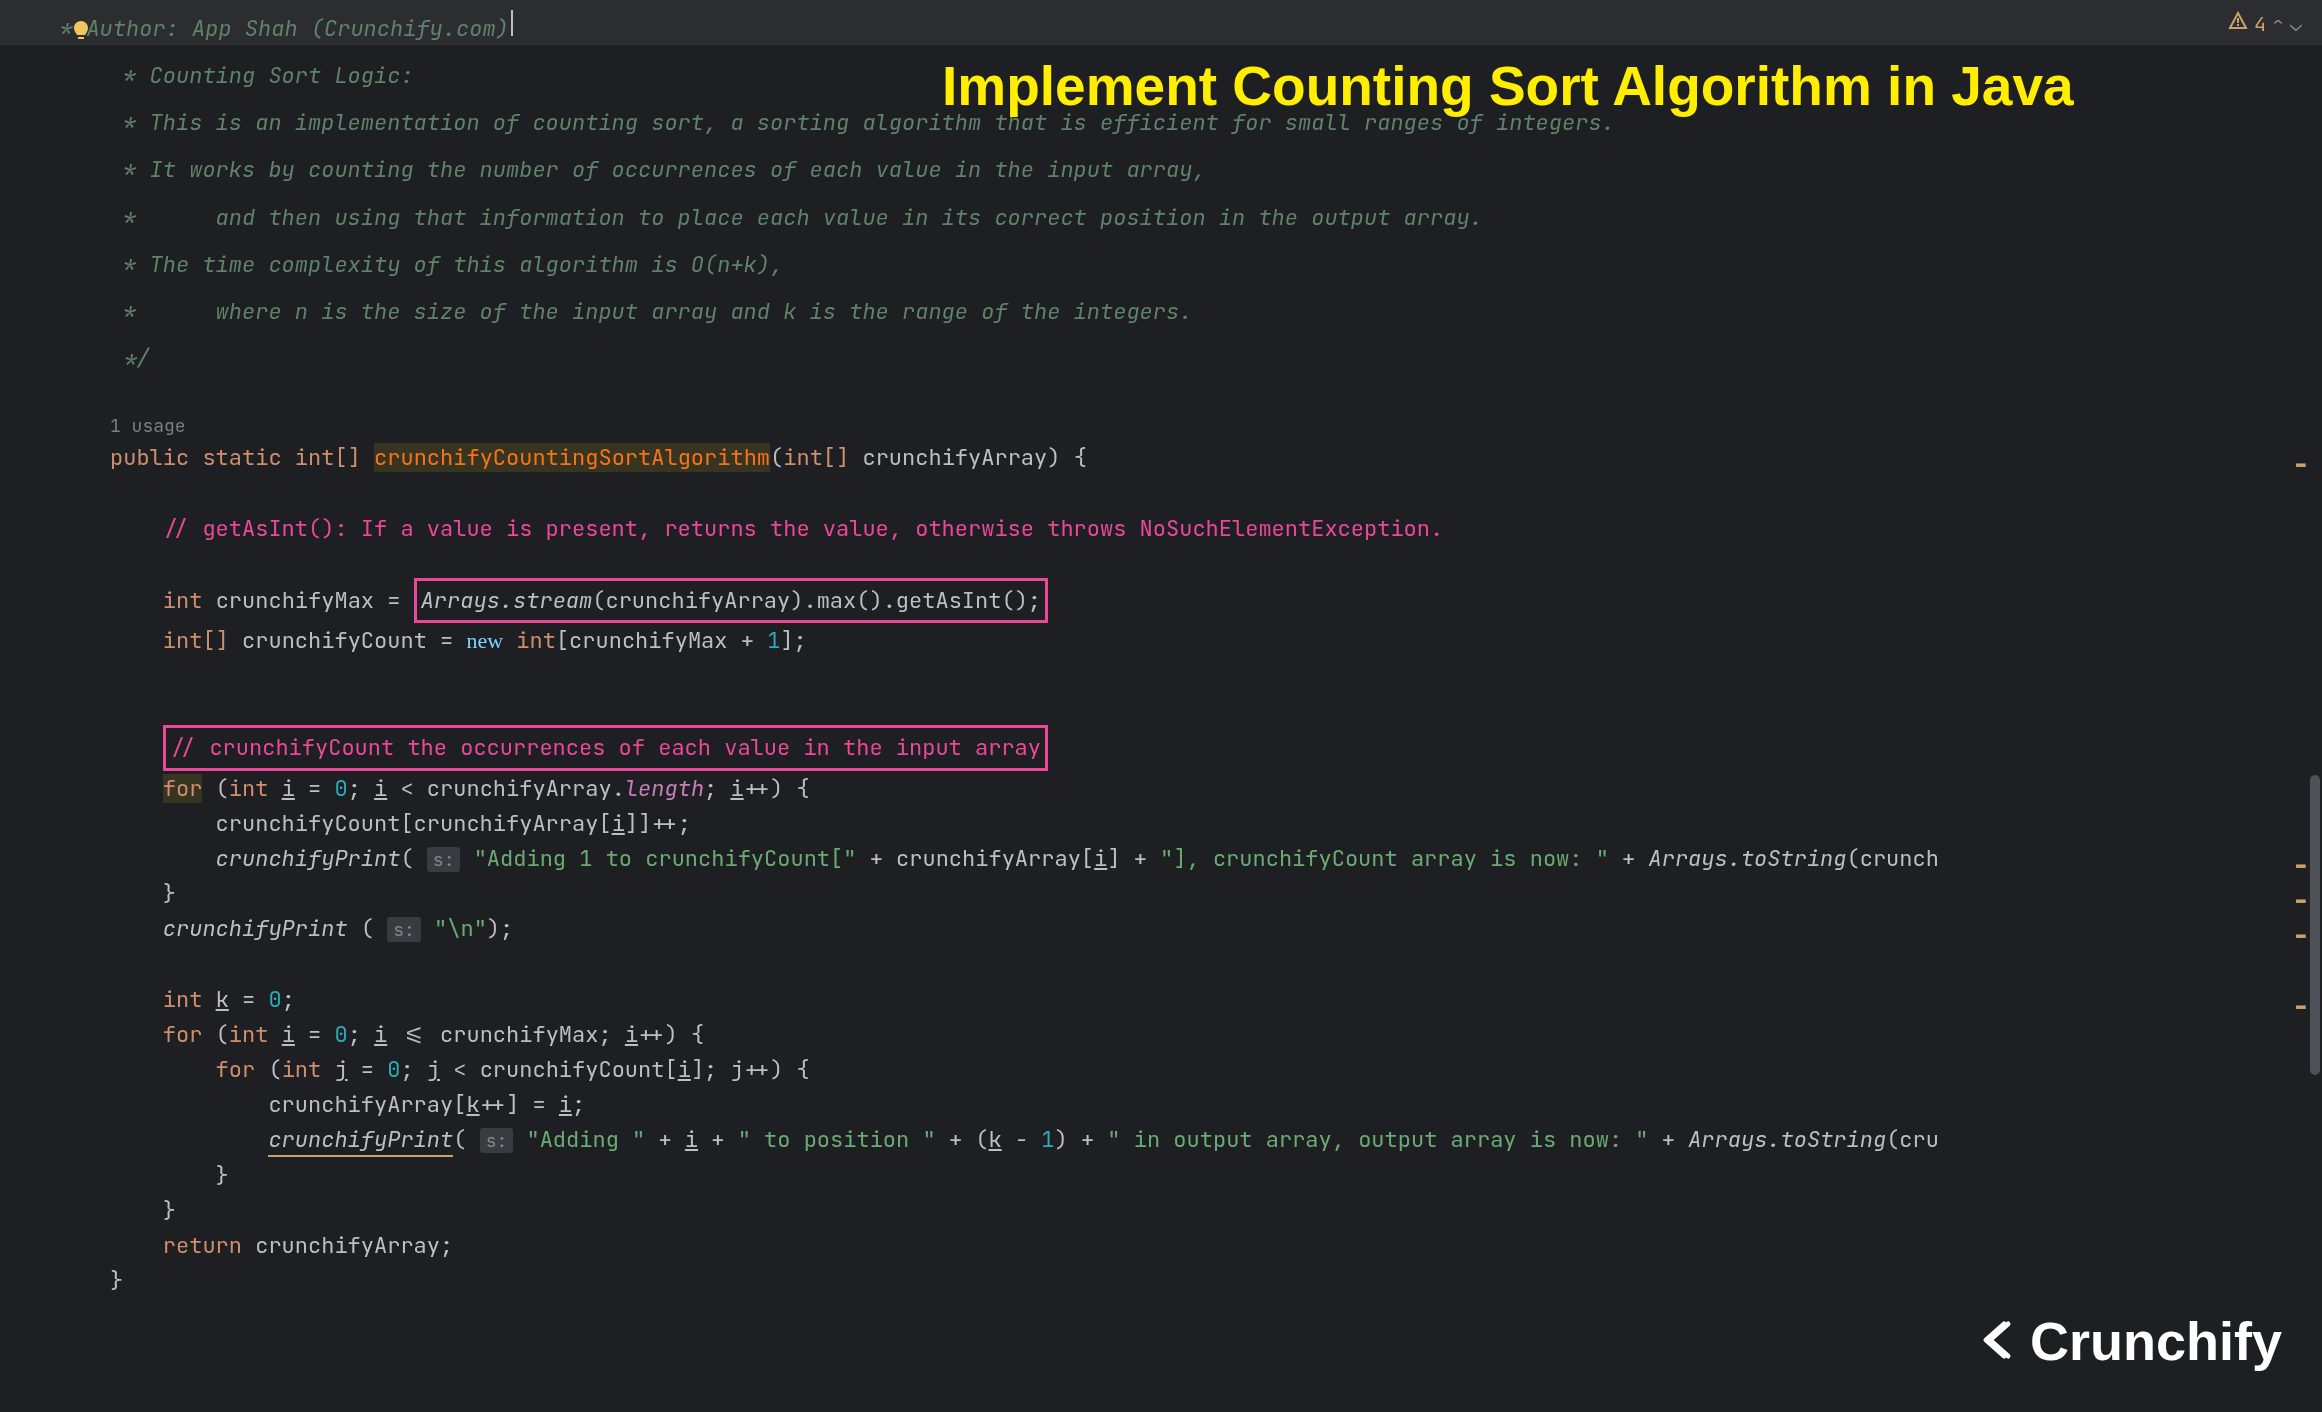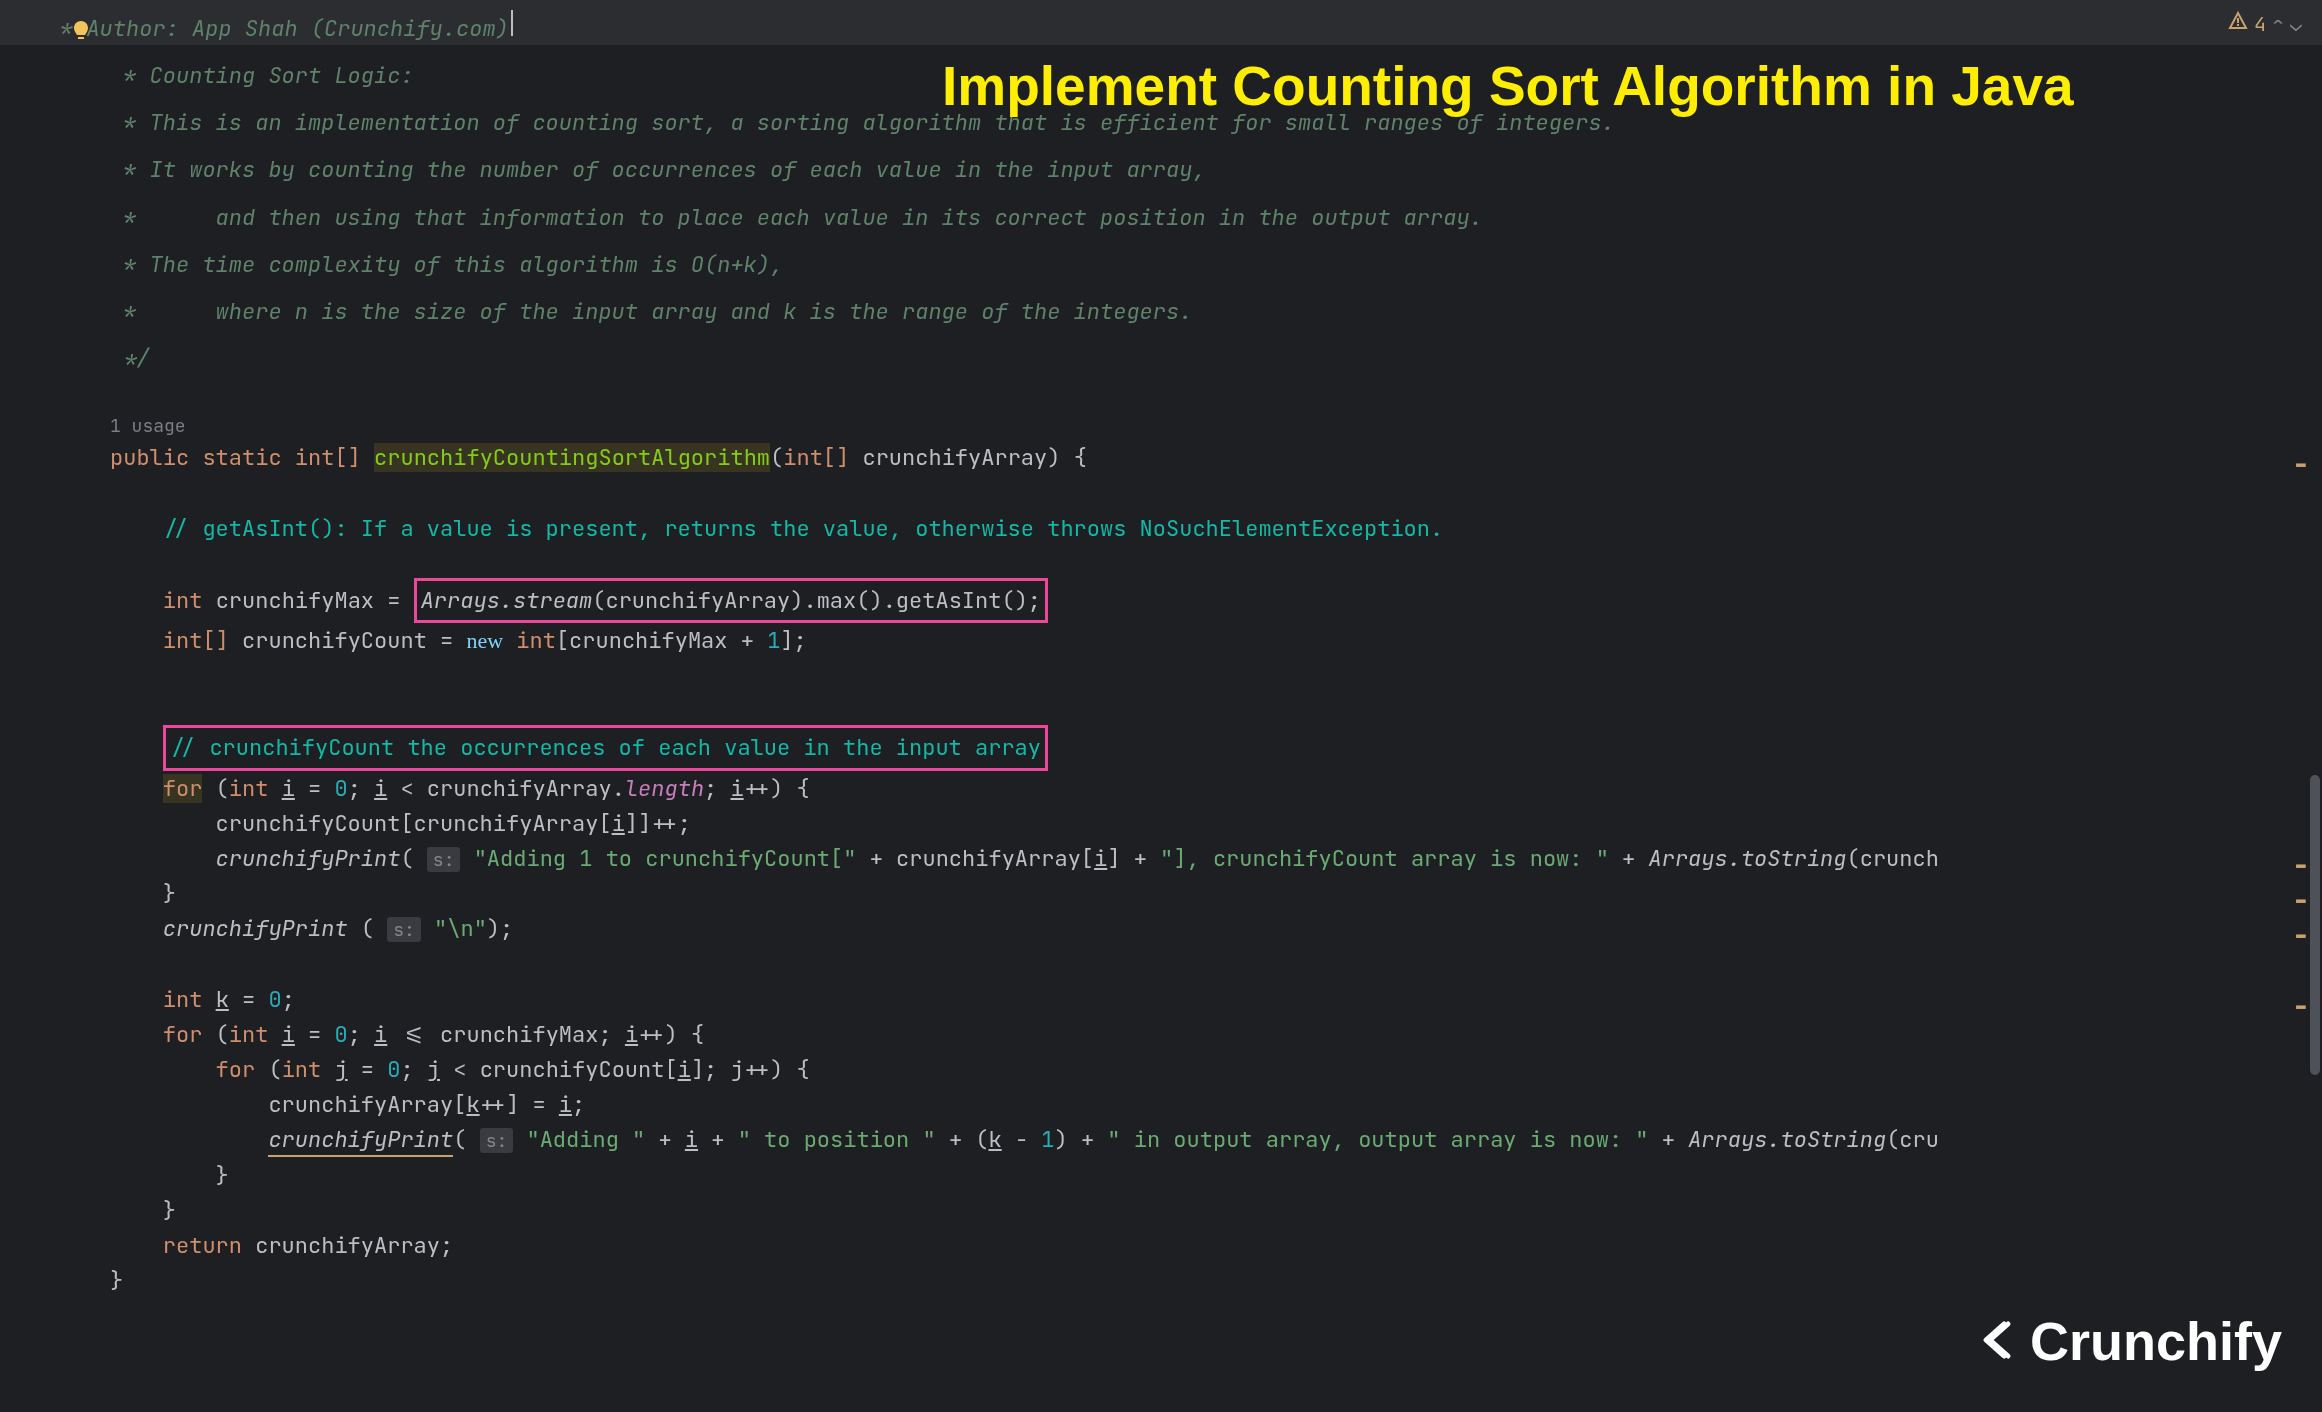--- a/index.html
+++ b/index.html
@@ -67,21 +67,21 @@
       z-index: 10;
     }
     .editor {
       padding: 0 0 0 110px;
       position: relative;
     }
     .line {
       white-space: pre;
     }
     .comment { color: #5f826b; font-style: italic; margin-top: 12px; }
-    .line-comment { color: #14b8a6; }
+    .line-comment { color: #ec4899; }
     .keyword { color: #cf8e6d; }
     .type { color: #cf8e6d; margin-top: 48px; }
     .number { color: #2aacb8; }
     .string { color: #6aab73; }
     .param-hint { 
       color: #858585; 
       background: #393b40;
       padding: 1px 6px;
       border-radius: 3px;
       font-size: 18px;
@@ -89,21 +89,21 @@
     }
     .static-call { font-style: italic; }
     .field-access { color: #c77dbb; font-style: italic; }
     .warning-underline {
       border-bottom: 2px solid #c9a26d;
       padding-bottom: 1px;
     }
     .new-kw { color: #7dd3fc; font-family: Liberation Serif, serif; }
     .highlight-method {
       background: #373521;
-      color: #84cc16;
+      color: #f97316;
     }
     .yellow-box {
       border: 3px solid #ec4899;
       display: inline-block;
       padding: 2px 4px;
       margin-top: 32px;
     }
     .usage-hint {
       color: #7a7e85;
       font-size: 18px;

